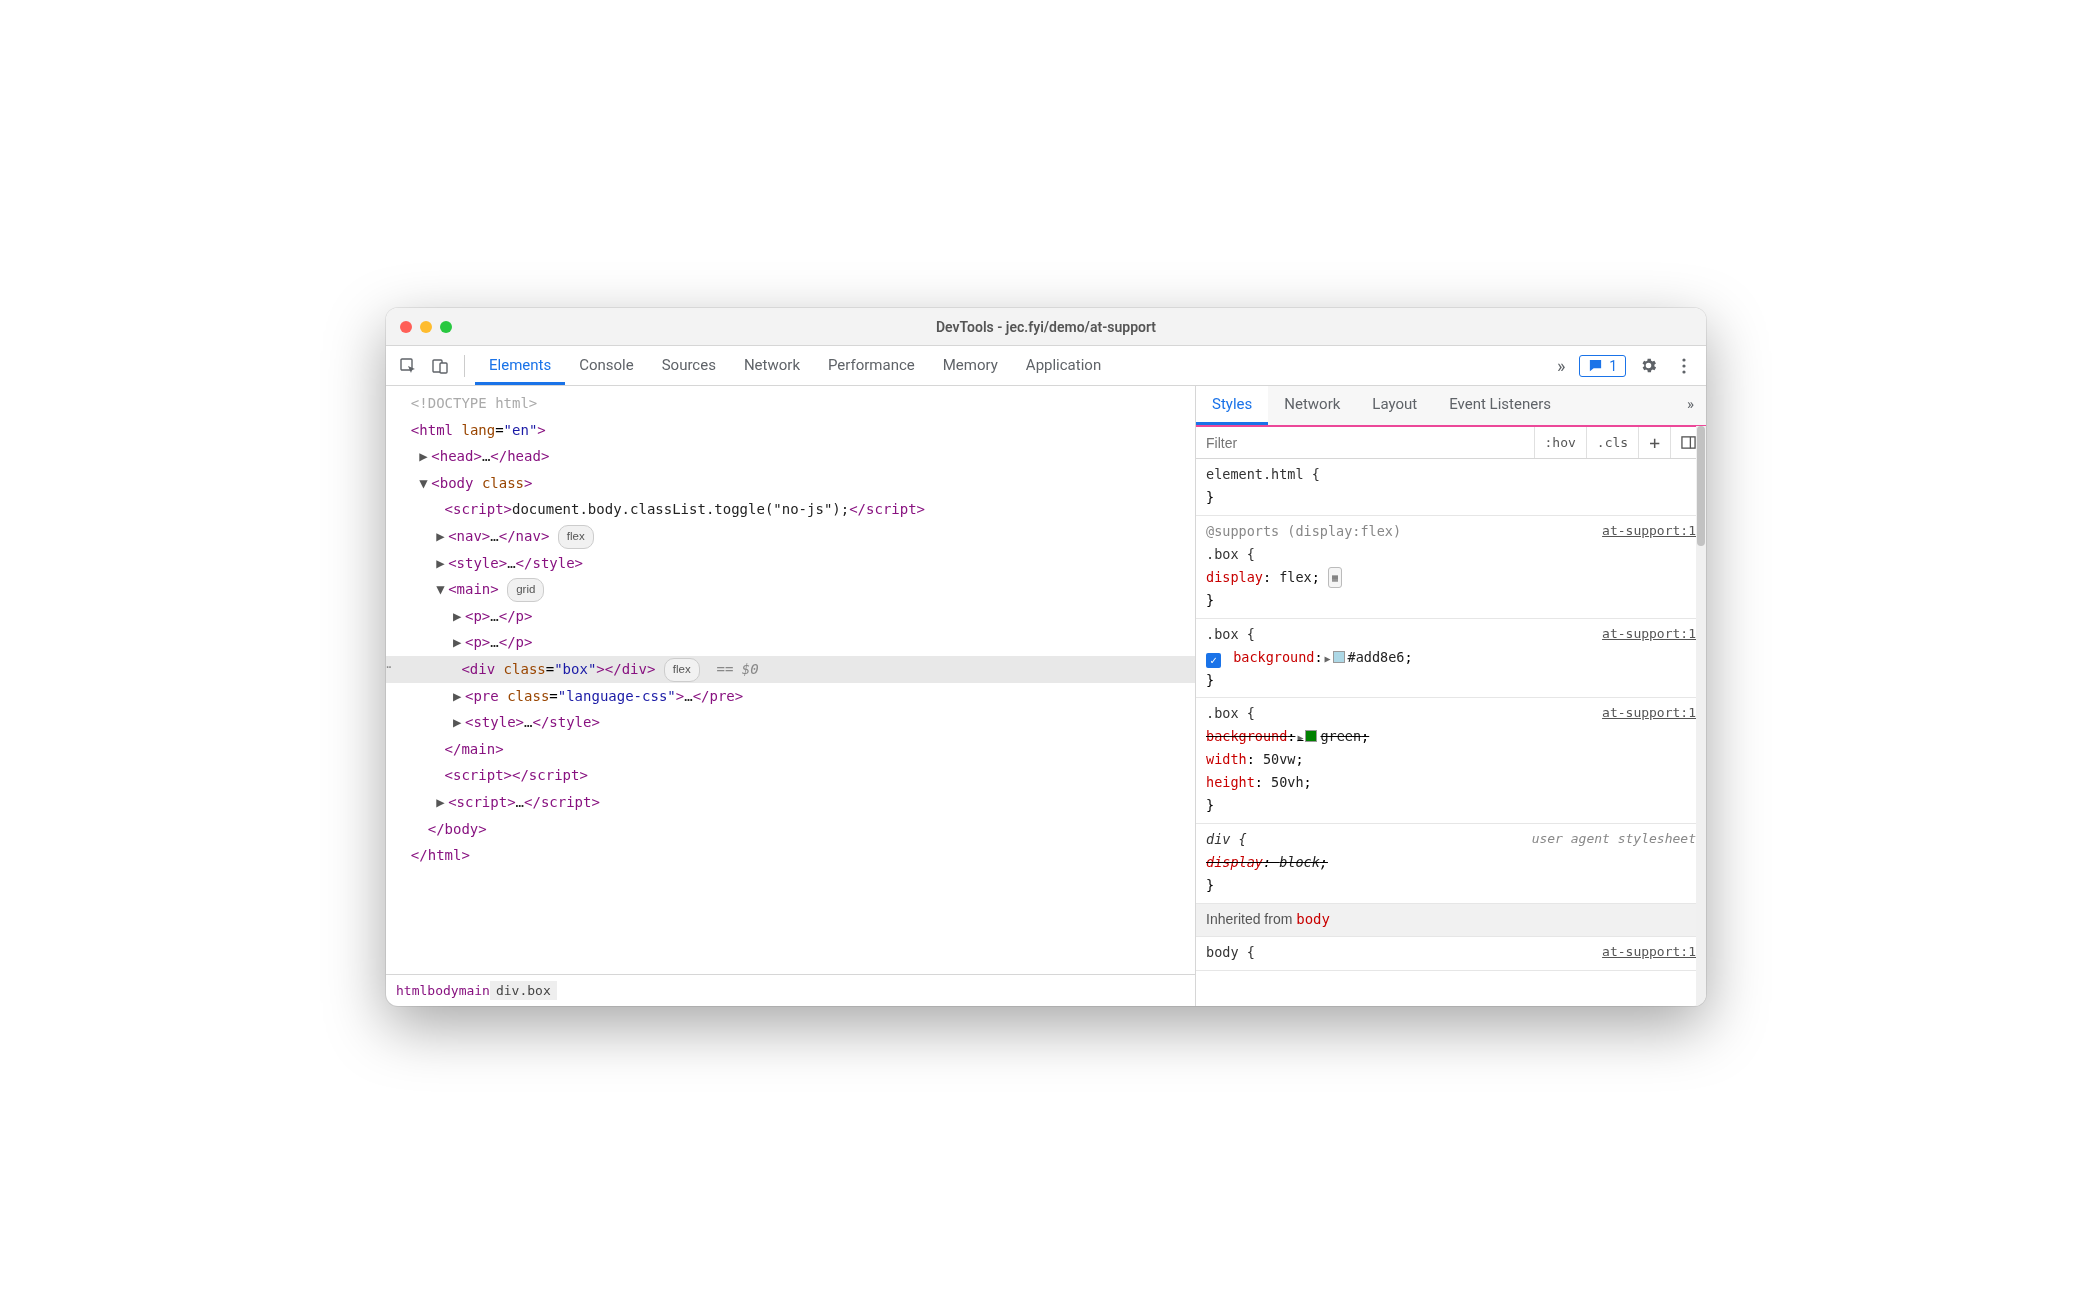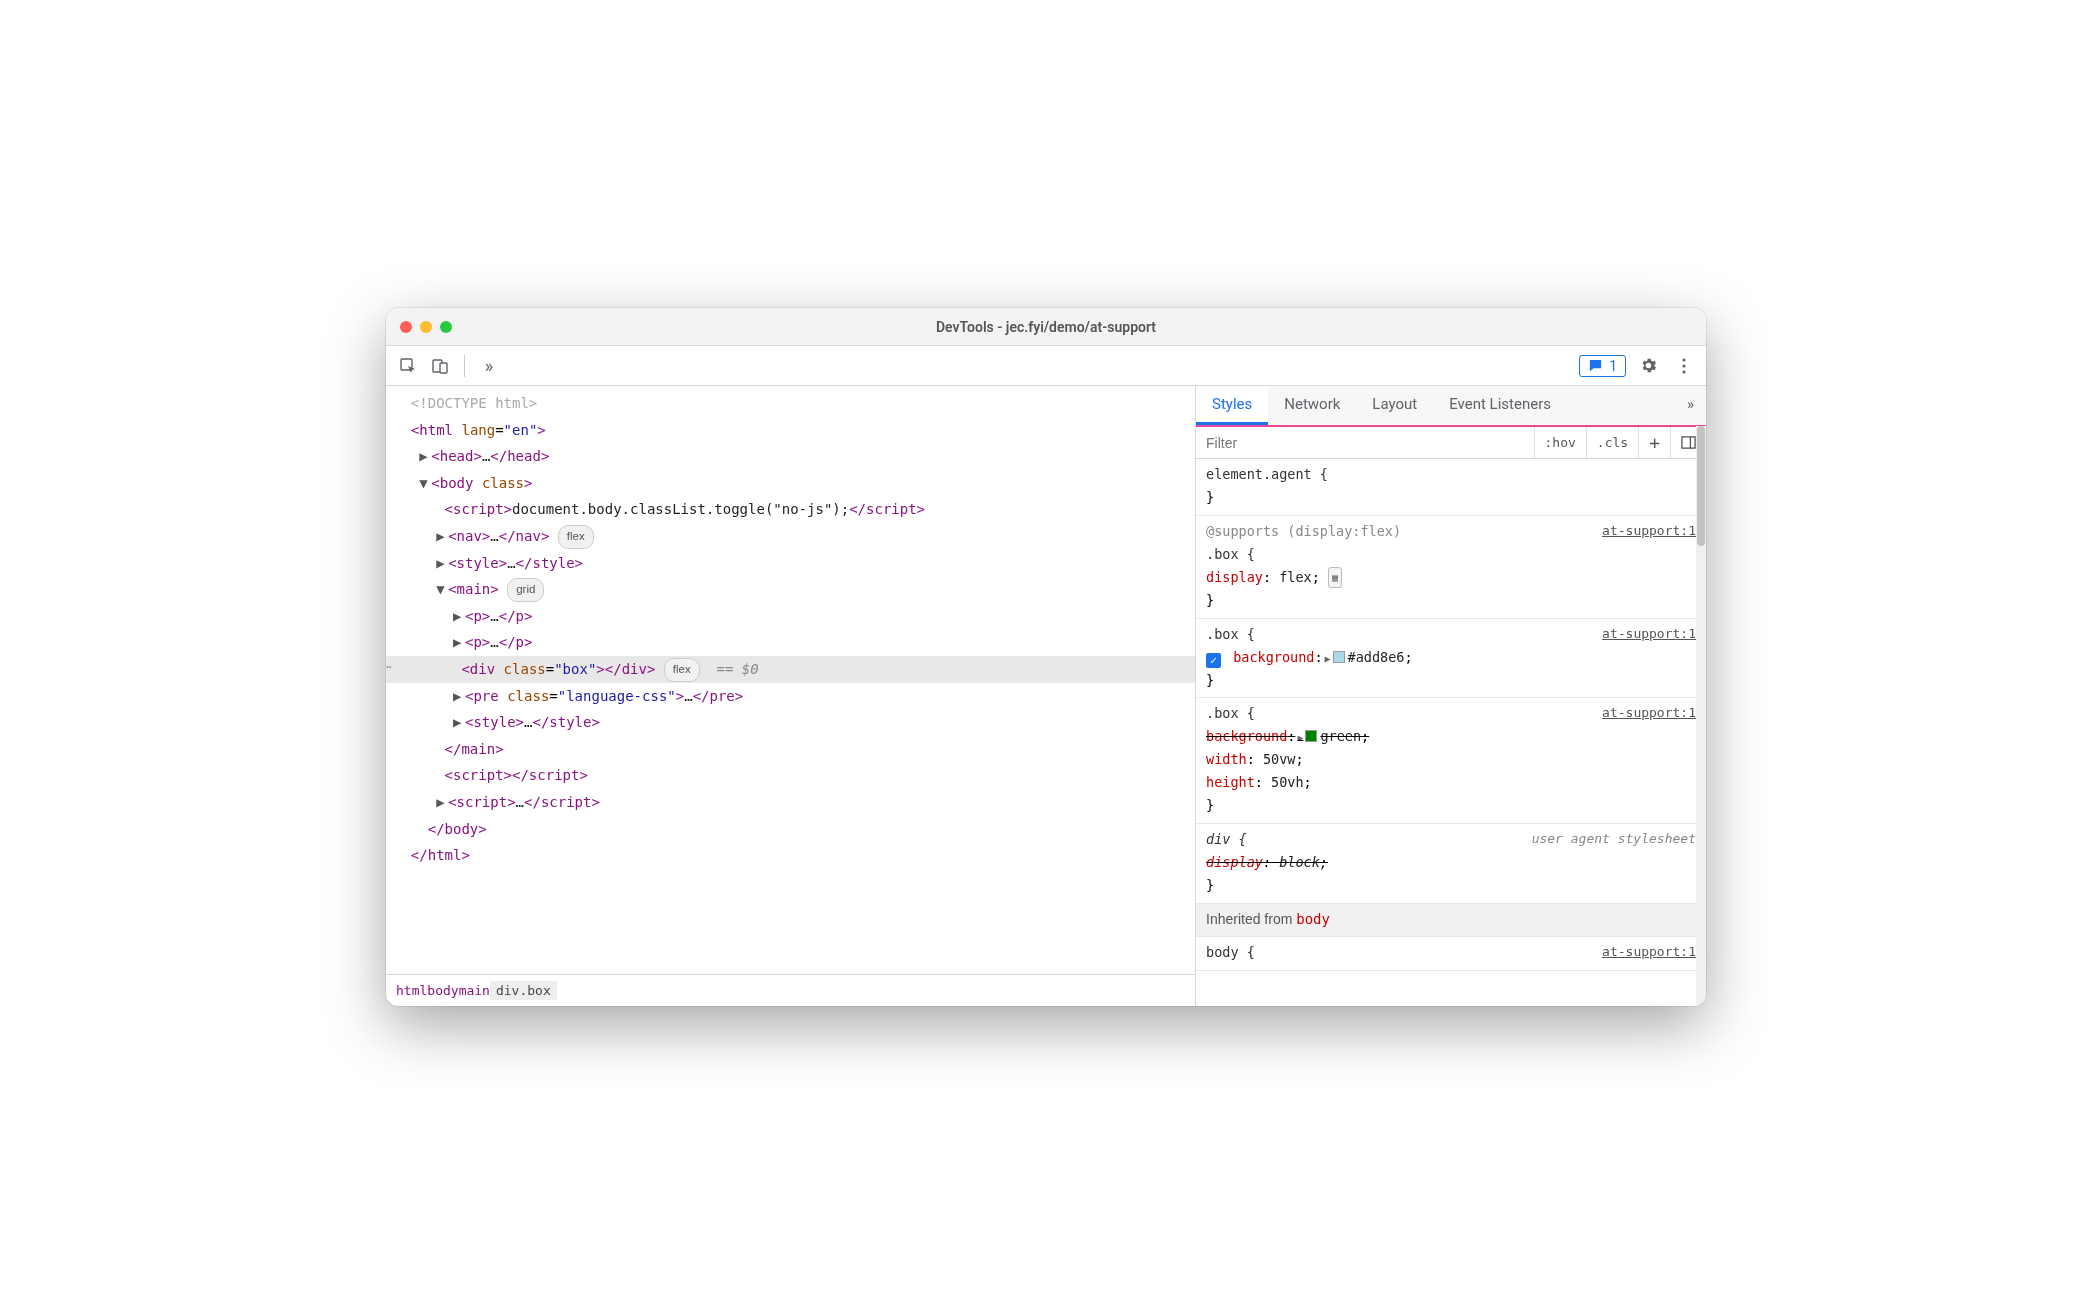--- a/index.html
+++ b/index.html
@@ -175,20 +175,29 @@
           <path d="M9 9 l7 3 -3 1 -1 3 z" fill="currentColor" stroke="none"></path>
         </svg>
     </div>
     <div class="tool-icon">
       <svg width="18" height="18" viewBox="0 0 18 18" fill="none" stroke="currentColor" stroke-width="1.4">
           <rect x="2" y="3" width="9" height="12" rx="1"></rect>
           <rect x="9" y="6" width="7" height="10" rx="1" fill="#fff"></rect>
         </svg>
     </div>
     <div class="tool-sep"></div>
+    <div class="tabs" id="main-tabs">
+        <div class="tab active">Elements</div>
+        <div class="tab">Console</div>
+        <div class="tab">Sources</div>
+        <div class="tab">Network</div>
+        <div class="tab">Performance</div>
+        <div class="tab">Memory</div>
+        <div class="tab">Application</div>
+      </div>
     <div class="tool-icon" style="font-size:18px;color:#5f6368">»</div>
     <div class="toolbar-right">
       <div class="issues-badge">
         <svg width="15" height="15" viewBox="0 0 16 16" fill="#1a73e8">
             <path d="M2 2h12v9H6l-4 3z"></path>
           </svg>
         <span>1</span>
       </div>
       <div class="tool-icon">
         <svg width="19" height="19" viewBox="0 0 24 24" fill="#5f6368">
@@ -250,21 +259,21 @@
         <div class="ctl" style="font-size:18px">+</div>
         <div class="ctl">
           <svg width="15" height="15" viewBox="0 0 16 16" fill="none" stroke="#555" stroke-width="1.4">
               <rect x="1" y="2" width="14" height="12"></rect>
               <line x1="10" y1="2" x2="10" y2="14"></line>
             </svg>
         </div>
       </div>
       <div class="styles-body" id="styles-body">
           <div class="rule-block">
-            <div class="sel">element.agent {</div>
+            <div class="sel">element.html {</div>
             <div>}</div>
           </div>
           <div class="rule-block">
             <span class="rule-src">at-support:1</span>
             <div class="gray2">@supports (display:flex)</div>
             <div class="sel">.box {</div>
             <div>  <span class="prop">display</span>: <span class="propval">flex</span>; <span class="flex-icon">▦</span></div>
             <div>}</div>
           </div>
           <div class="rule-block">

